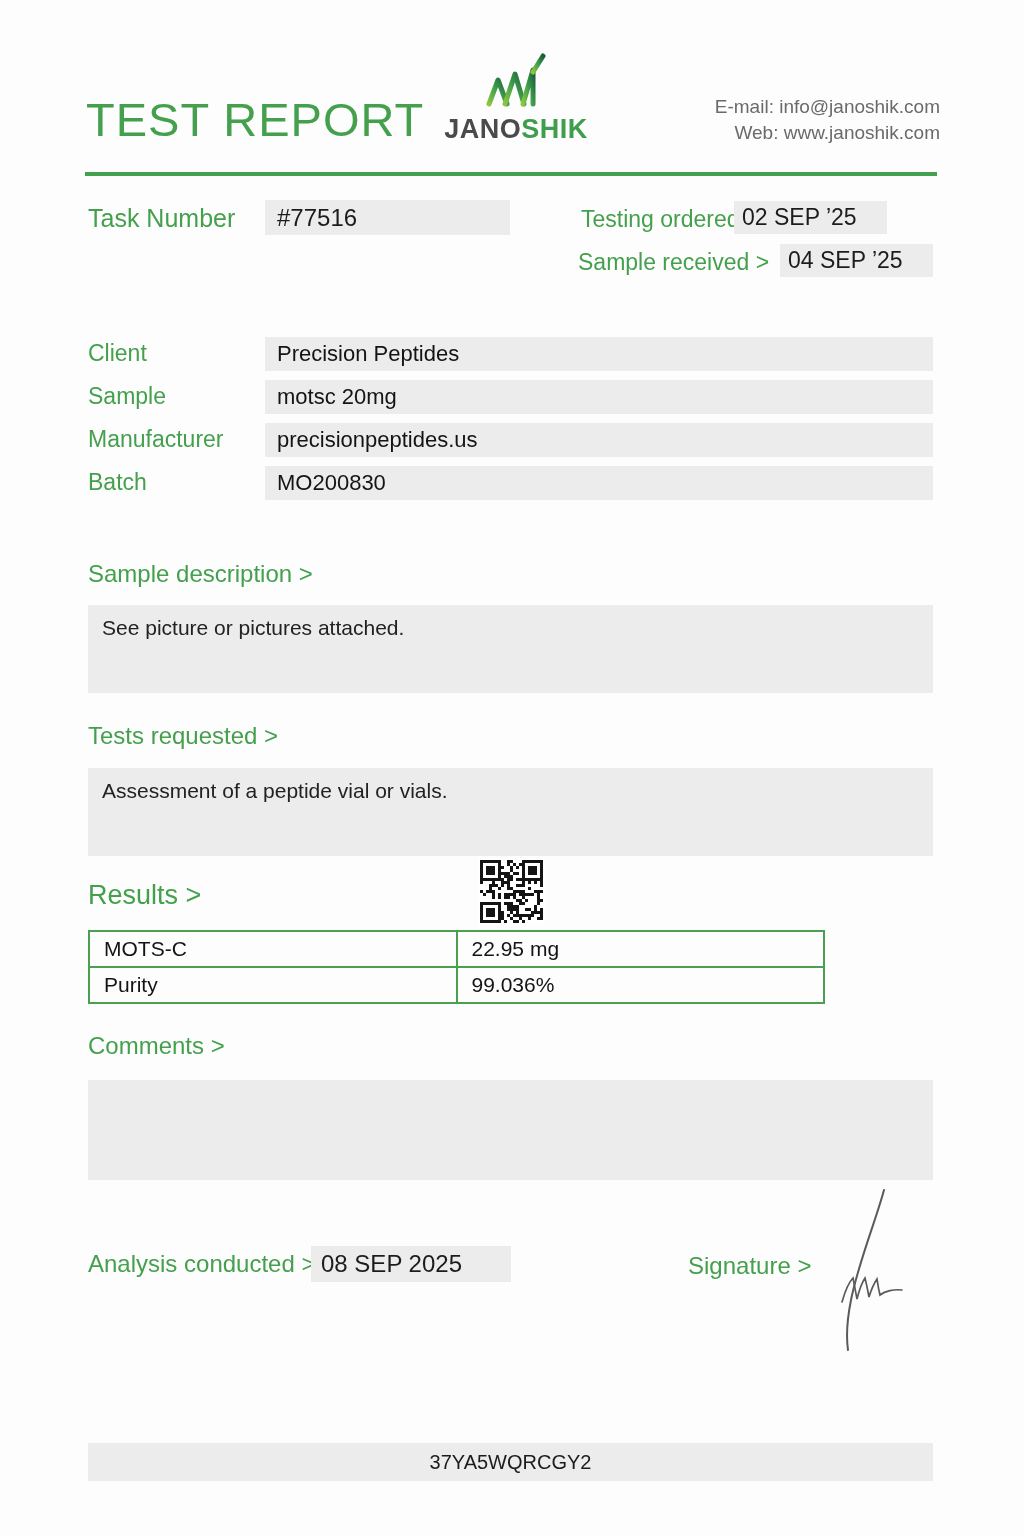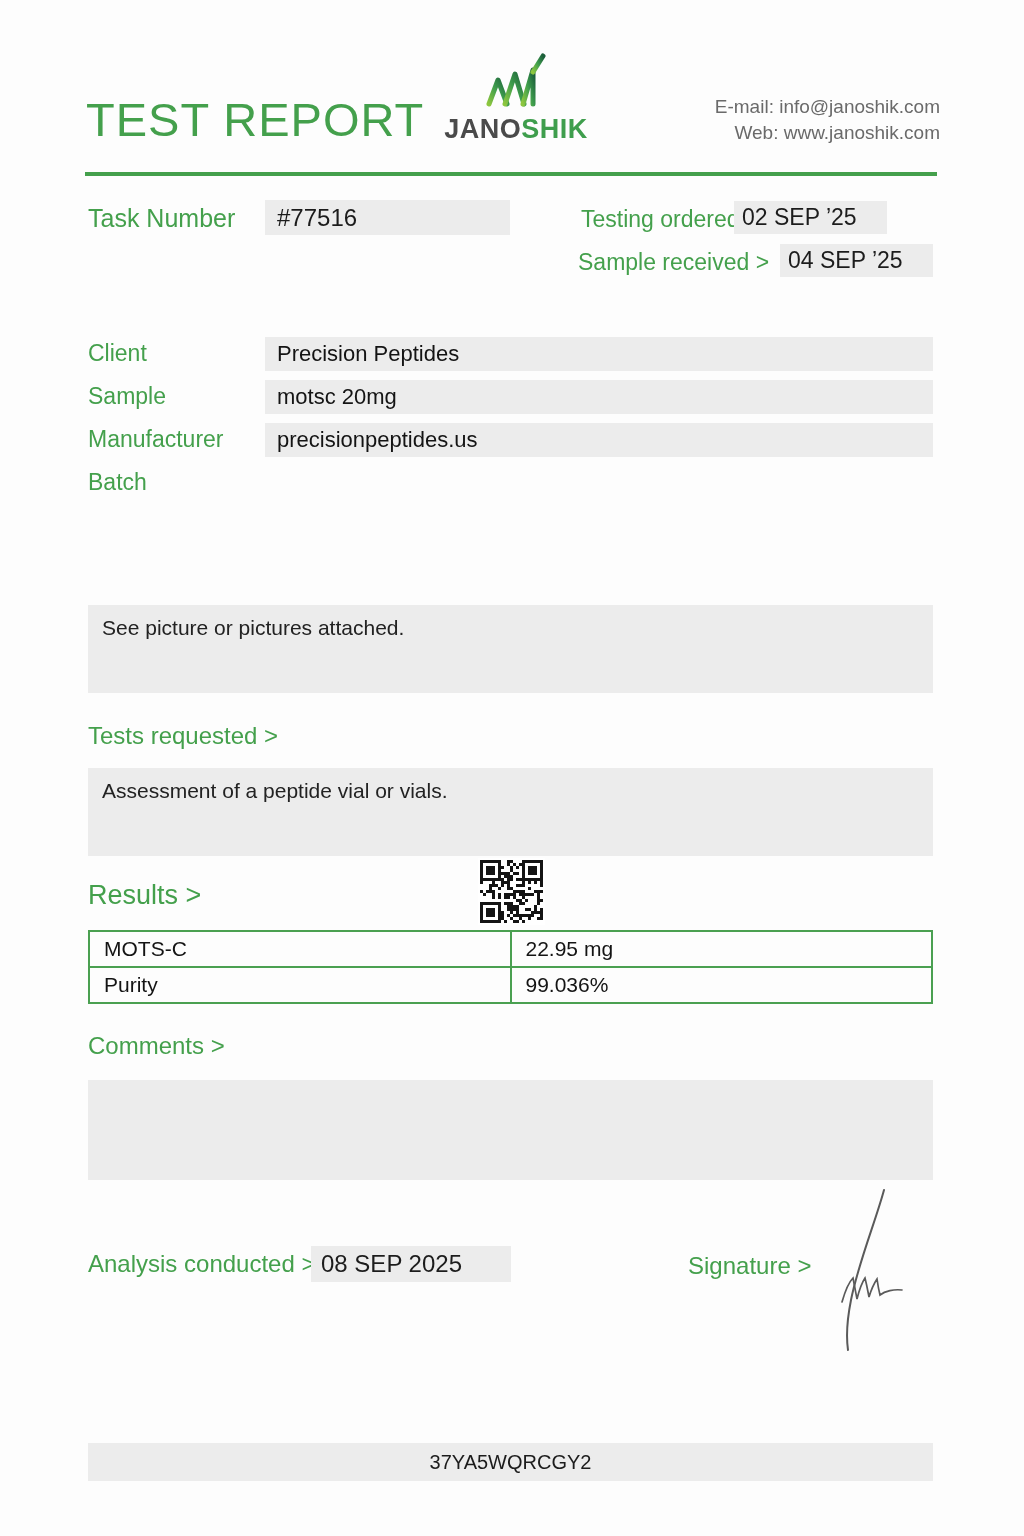--- a/index.html
+++ b/index.html
@@ -51,21 +51,21 @@
 
   
   .section-label { left: 88px; font-size: 24px; }
   .section-box {
     left: 88px; width: 845px;
     font-size: 21px; color: #222;
     padding: 10px 14px; line-height: 26px;
   }
 
   
-  .results-table { left: 88px; top: 930px; width: 845px; border-collapse: collapse; padding-left: 32px; }
+  .results-table { left: 88px; top: 930px; width: 737px; border-collapse: collapse; padding-left: 32px; }
   .results-table td {
     border: 2px solid #4aa051;
     height: 36px; font-size: 21px; color: #141414;
     padding: 0 0 0 14px; background: #fdfdfd;
   }
   .results-table td.val { width: 50%; }
 
   .qr { left: 478px; top: 858px; width: 67px; height: 67px; background: #fff; }
   .qr i { position: absolute; display: block; width: 3px; height: 3px; background: #141414; }
 
@@ -128,22 +128,24 @@
   <div class="abs detail-row" style="top:380px">
     <span class="green-label lbl">Sample</span>
     <span class="grey-box value-text box">motsc 20mg</span>
   </div>
   <div class="abs detail-row" style="top:423px">
     <span class="green-label lbl">Manufacturer</span>
     <span class="grey-box value-text box">precisionpeptides.us</span>
   </div>
   <div class="abs detail-row" style="top:466px">
     <span class="green-label lbl">Batch</span>
-  </div>
-
+    <span class="grey-box value-text box">MO200830</span>
+  </div>
+
+  <div class="abs green-label section-label" style="top:560px">Sample description &gt;</div>
   <div class="abs grey-box section-box" style="top:605px; height:88px">See picture or pictures attached.</div>
 
   <div class="abs green-label section-label" style="top:722px">Tests requested &gt;</div>
   <div class="abs grey-box section-box" style="top:768px; height:88px">Assessment of a peptide vial or vials.</div>
 
   <div class="abs green-label section-label" style="top:880px; font-size:27px">Results &gt;</div>
   <div class="abs qr">
       <i style="left:2px;top:2px"></i>
       <i style="left:5px;top:2px"></i>
       <i style="left:8px;top:2px"></i>

